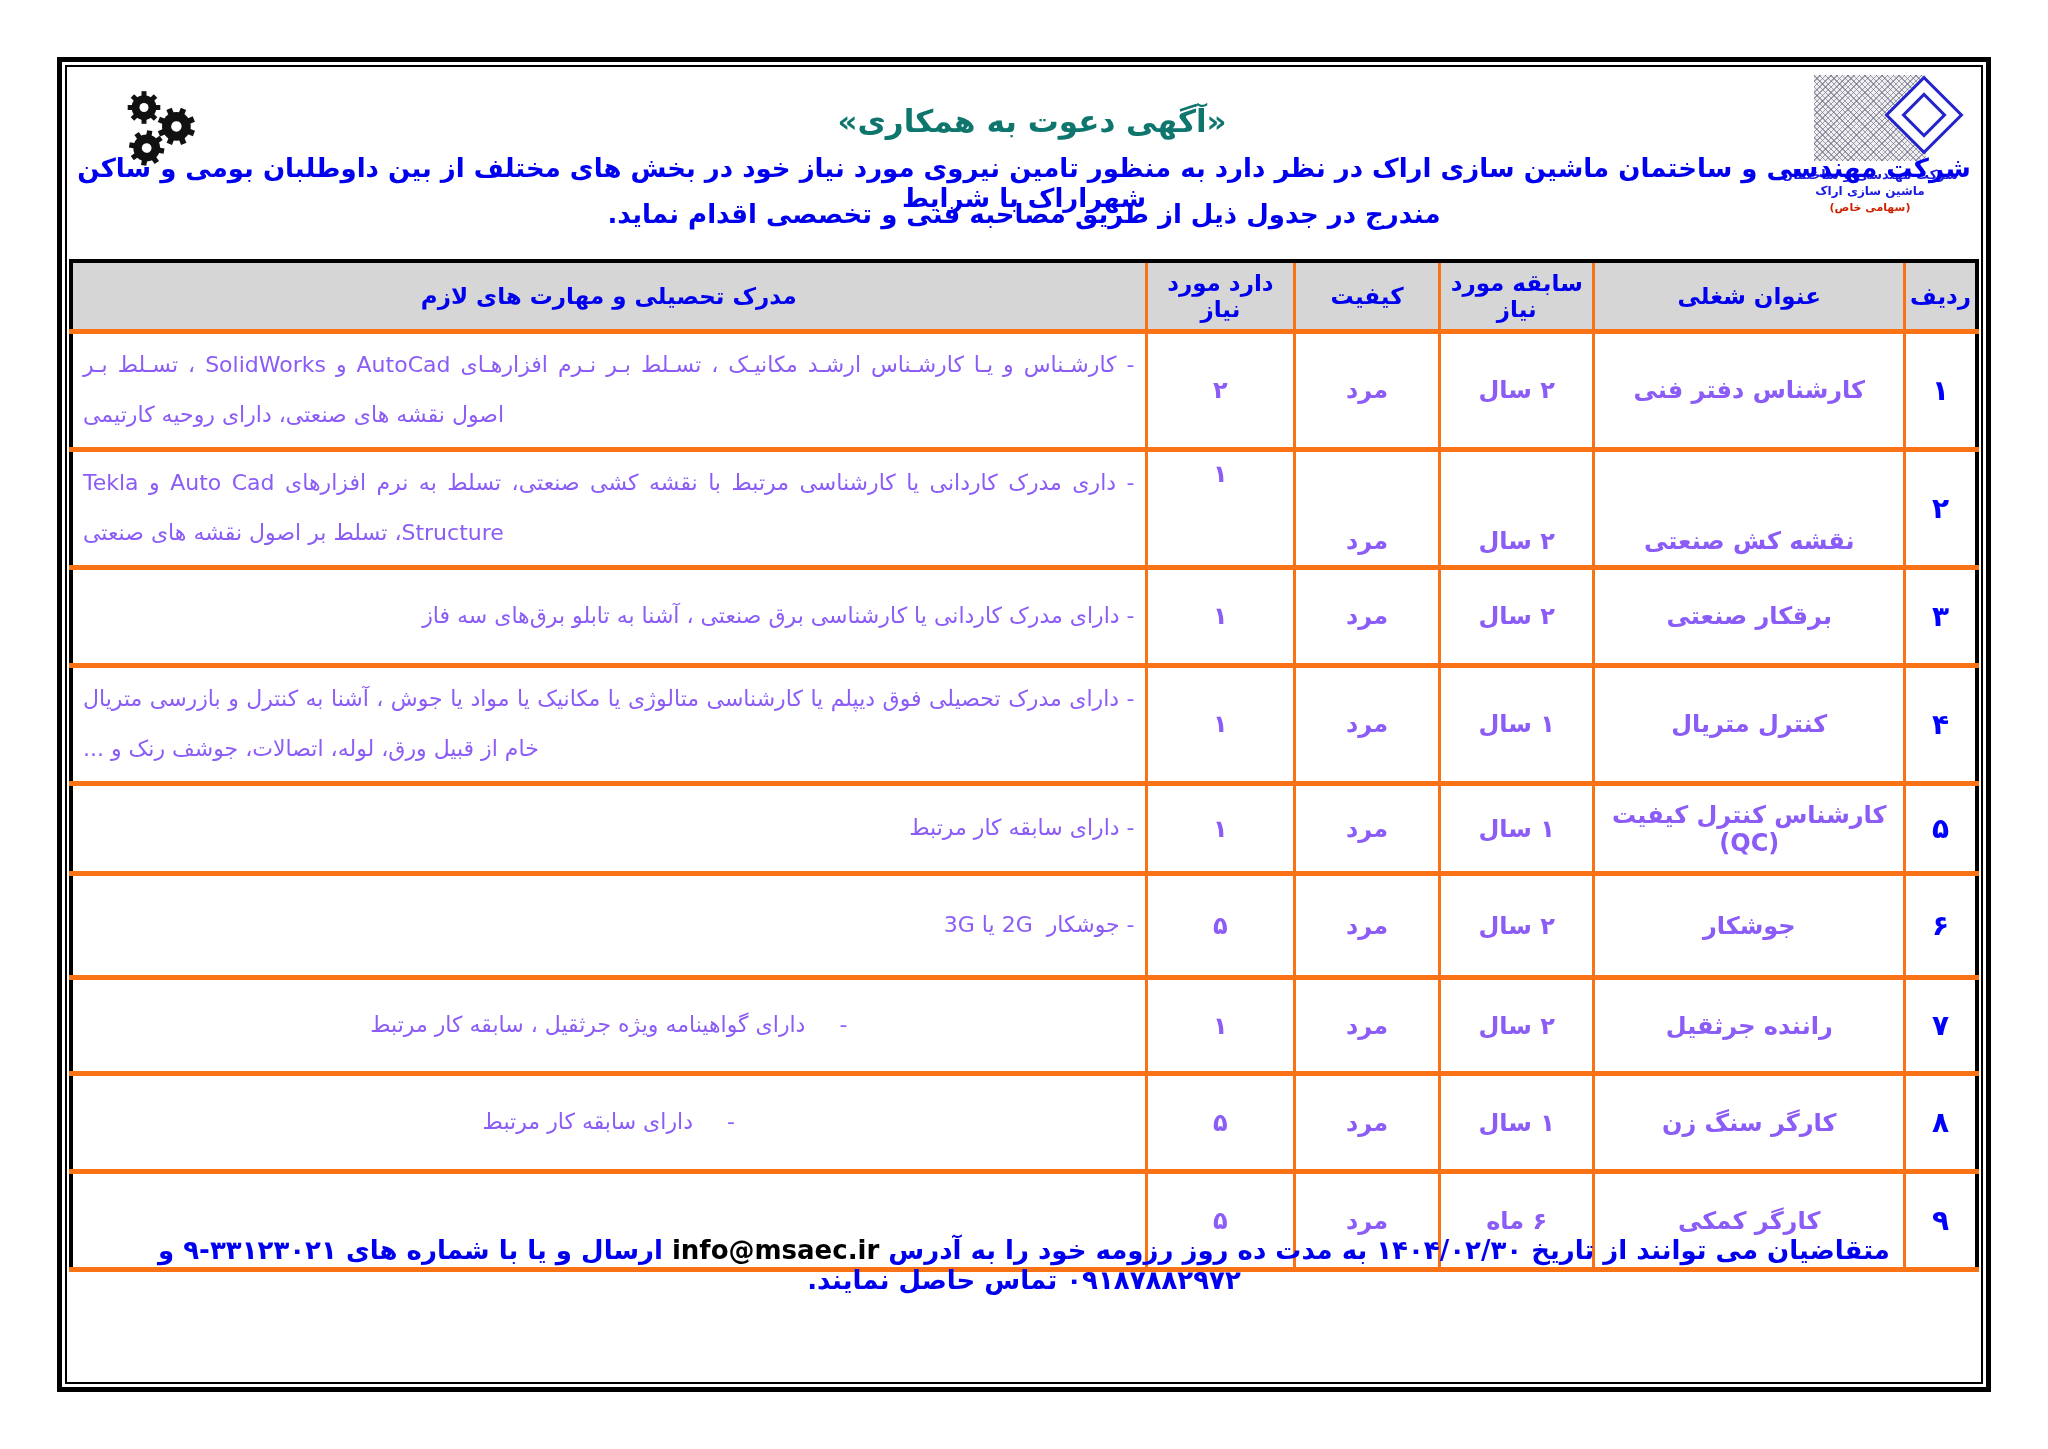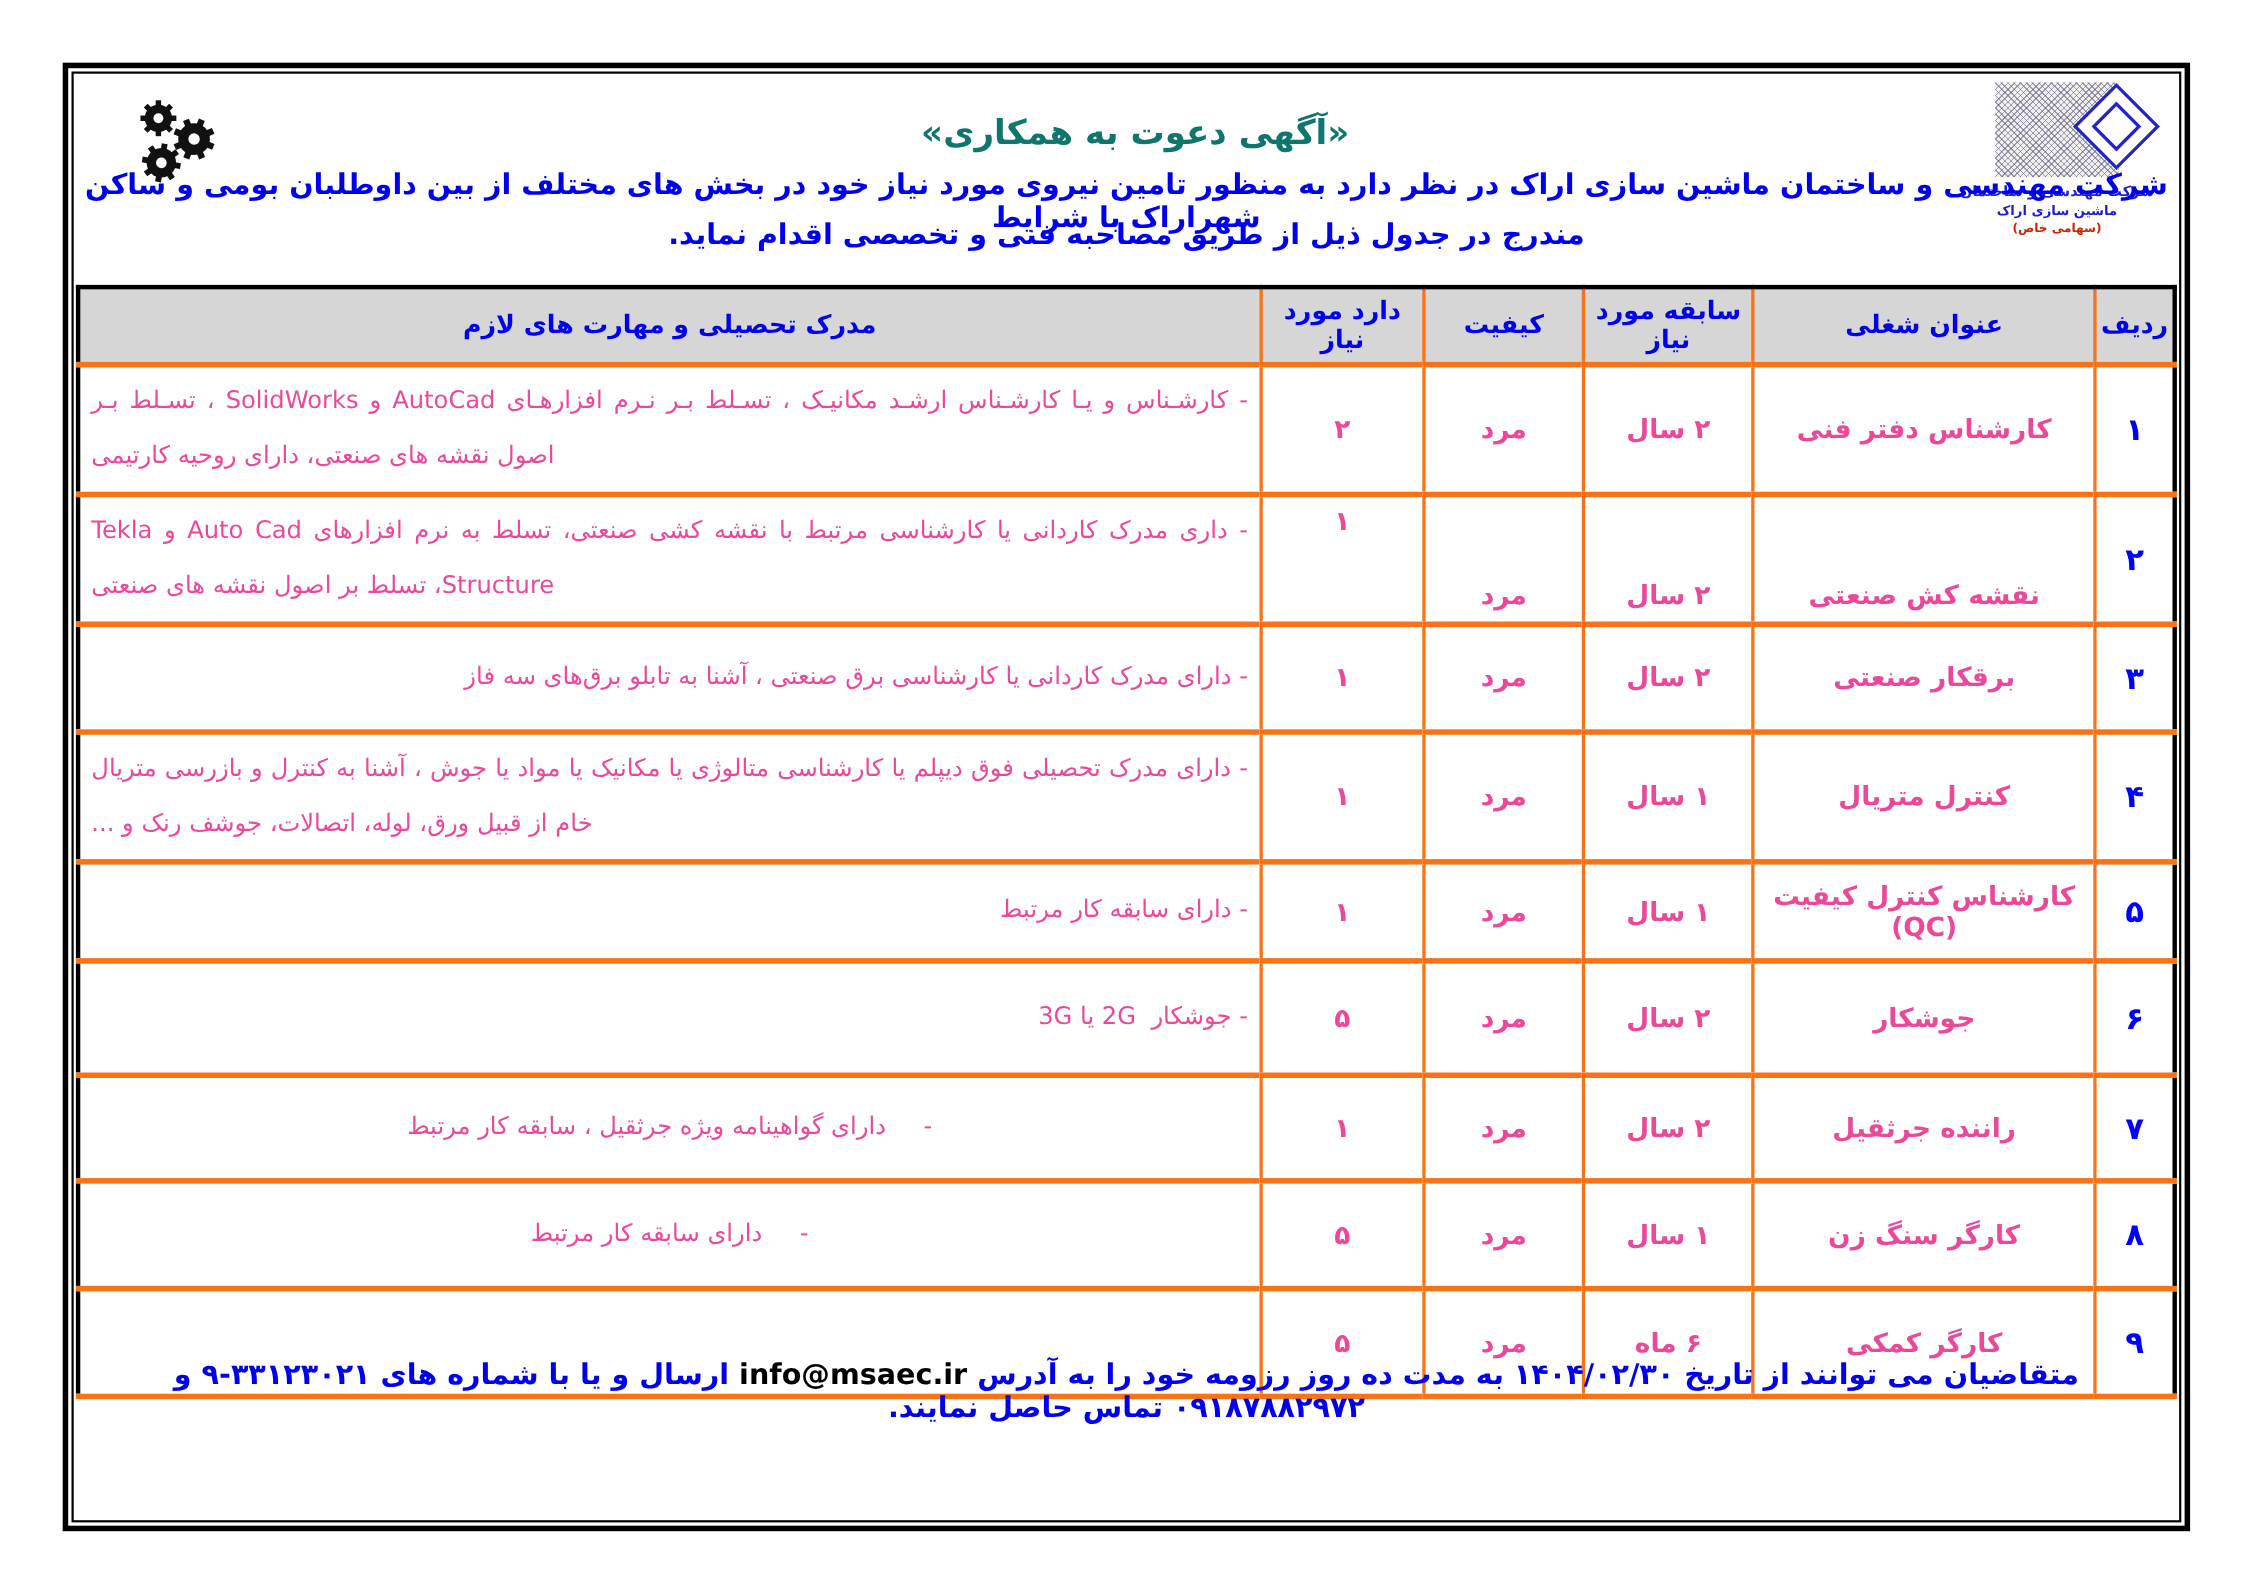--- a/index.html
+++ b/index.html
@@ -49,21 +49,21 @@
     position:absolute; top:192px; left:2px; width:calc(100% - 4px);
     border-collapse:collapse; table-layout:fixed; direction:rtl;
     border:4px solid #000;
   }
   .jobs th, .jobs td { border:3px solid #f97316; }
   .jobs tbody td { border-top-width:5px; border-bottom-width:5px; }
   .jobs thead th {
     height:70px; background:#d6d6d6; color:#0000ee;
     font-size:23px; font-weight:bold; text-align:center; vertical-align:middle;
   }
-  .jobs td { vertical-align:middle; text-align:center; color:#ec4899; }
+  .jobs td { vertical-align:middle; text-align:center; color:#8b5cf6; }
   .c-no  { font-size:28px; font-weight:bold; color:#0000ff !important; }
   .c-title { font-size:24px; font-weight:bold; }
   .c-exp, .c-gen, .c-cnt { font-size:24px; font-weight:bold; }
   .c-req {
     direction:rtl; font-size:22px; font-weight:normal; line-height:2.3;
     padding:6px 10px; white-space:pre-wrap; tab-size:6;
   }
   
   .jobs tbody tr:nth-child(1){ height:96px; }
   .jobs tbody tr:nth-child(2){ height:100px; }

